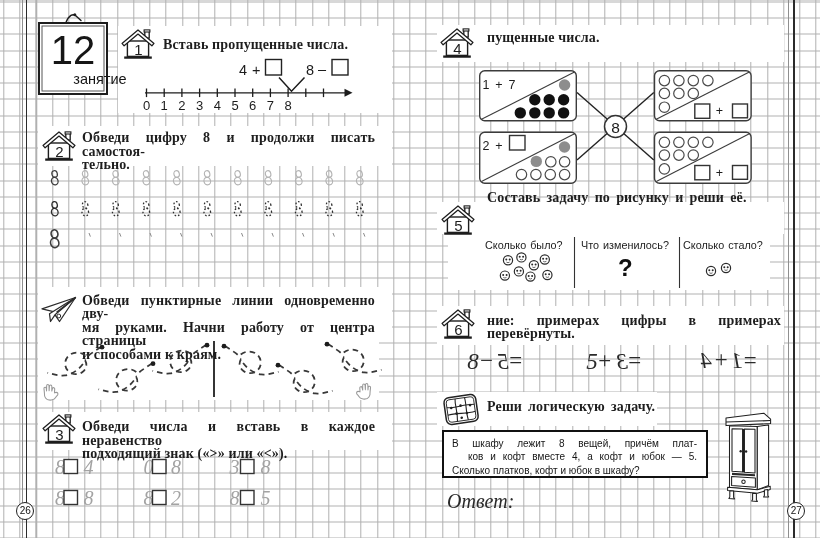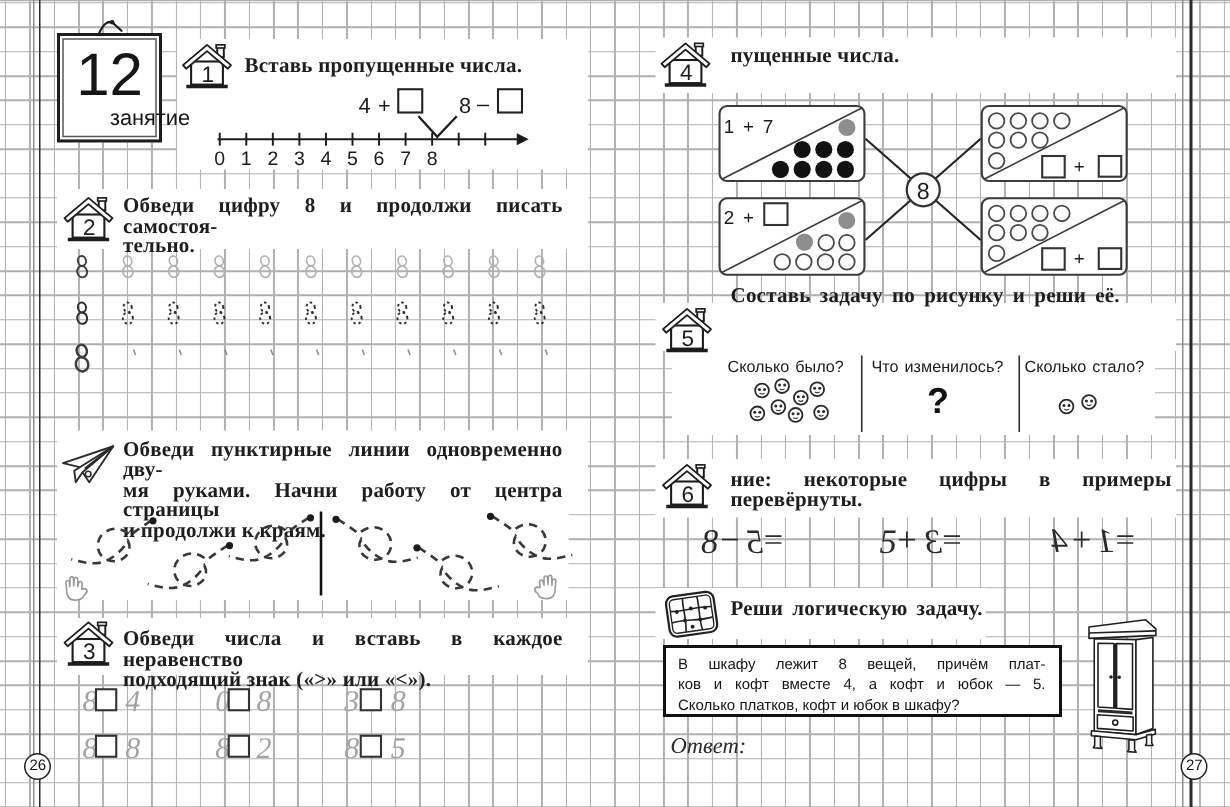--- a/index.html
+++ b/index.html
@@ -66,53 +66,53 @@
     </div>
 
   <div class="instr" style="left:82px;top:131px;width:293px;">
       <div class="j">Обведи цифру 8 и продолжи писать самостоя-</div>
       <div>тельно.</div>
     </div>
 
   <div class="instr" style="left:82px;top:293.5px;width:293px;">
       <div class="j">Обведи пунктирные линии одновременно дву-</div>
       <div class="j">мя руками. Начни работу от центра страницы</div>
-      <div>и продолжи к краям.</div>
+      <div>и способами к краям.</div>
     </div>
 
   <div class="instr" style="left:82px;top:420px;width:293px;">
       <div class="j">Обведи числа и вставь в каждое неравенство</div>
       <div>подходящий знак («&gt;» или «&lt;»).</div>
     </div>
 
   <div class="instr" style="left:487px;top:31px;width:294px;">
       <div>пущенные числа.</div>
     </div>
 
   <div class="instr" style="left:487px;top:191px;width:294px;word-spacing:2.5px;white-space:nowrap;">
       <div>Составь задачу по рисунку и реши её.</div>
     </div>
 
   <div class="instr" style="left:487px;top:313.5px;width:294px;">
-      <div class="j">ние: некоторые цифры в примеры перевёрнуты.</div>
+      <div class="j">ние: примерах цифры в примерах перевёрнуты.</div>
     </div>
 
   <div class="instr" style="left:487px;top:400px;width:170px;word-spacing:2.4px;white-space:nowrap;">
       <div>Реши логическую задачу.</div>
     </div>
 
   <div class="abs" style="left:442px;top:430px;width:262px;height:44px;background:#fff;border:2px solid #111;"></div>
 
   <div class="abs sans" style="left:452px;top:436.5px;width:245px;font-size:10px;line-height:13.9px;color:#161616;">
     <div style="text-align:justify;text-align-last:justify;">В шкафу лежит 8 вещей, причём плат-</div>
-    <div style="text-align:justify;text-align-last:justify;">ков и кофт вместе 4, а кофт и юбок — 5.</div>
+    <div style="text-align:justify;text-align-last:justify;margin-left:16px;">ков и кофт вместе 4, а кофт и юбок — 5.</div>
     <div>Сколько платков, кофт и юбок в шкафу?</div>
   </div>
 
-  <div class="abs" style="left:447px;top:490px;font-family:'Liberation Serif',serif;font-style:italic;font-size:15px;color:#2a2a2a;">Ответ:</div>
+  <div class="abs" style="left:447px;top:490px;font-family:'Liberation Serif',serif;font-style:italic;font-size:20px;color:#2a2a2a;">Ответ:</div>
 
   <div class="abs sans" style="left:485px;top:238.5px;font-size:10.8px;word-spacing:1px;">Сколько было?</div>
 
   <div class="abs sans" style="left:581px;top:238.5px;font-size:10.8px;word-spacing:1px;">Что изменилось?</div>
 
   <div class="abs sans" style="left:683px;top:238.5px;font-size:10.8px;word-spacing:1px;">Сколько стало?</div>
 
   <div class="abs sans" style="left:618px;top:254px;font-size:24px;font-weight:bold;color:#111;">?</div>
 
   <svg class="abs" style="left:0;top:0;" width="820" height="538" viewBox="0 0 820 538">

